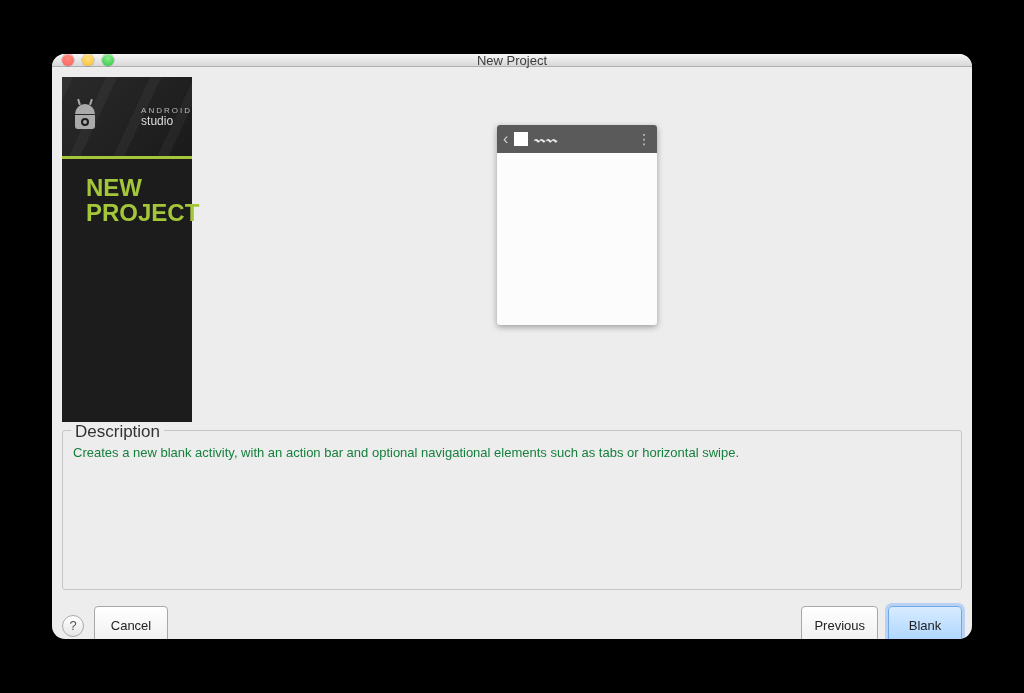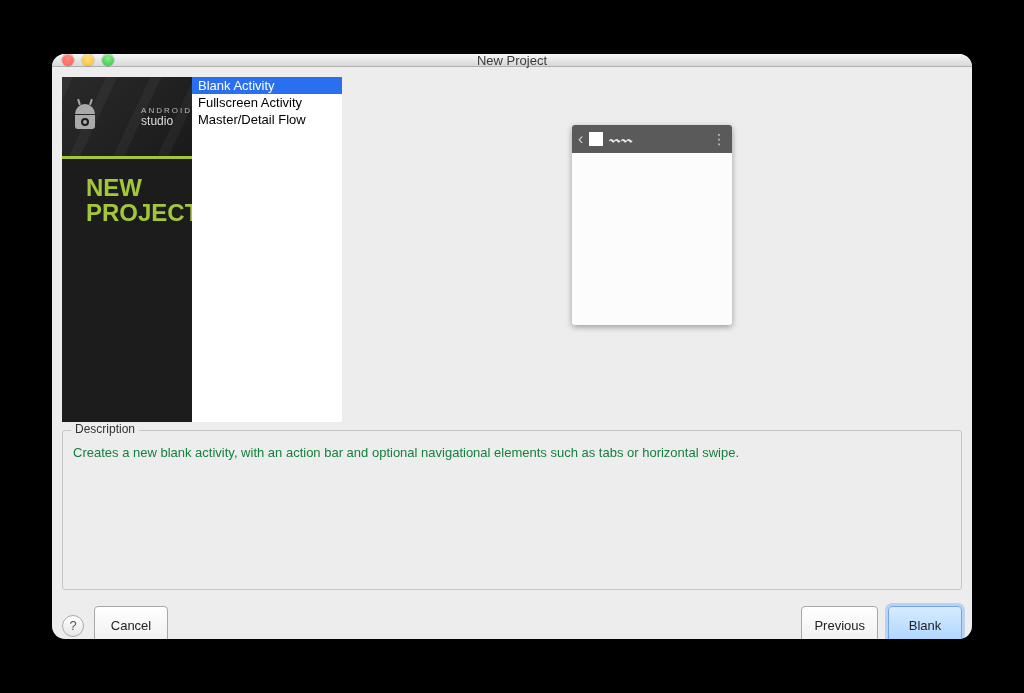--- a/index.html
+++ b/index.html
@@ -184,21 +184,21 @@
     padding: 14px 10px 10px 10px;
     position: relative;
     height: 160px;
     background: #ededed;
   }
   .description-box .legend {
     position: absolute;
     top: -9px; left: 8px;
     background: #ededed;
     padding: 0 4px;
-    font-size: 12px;
+    font-size: 17px;
     color: #333;
   }
   .description-box .desc-text {
     font-size: 13px;
     color: #15803d;
   }
   .footer {
     display: flex;
     align-items: center;
     padding: 6px 10px 10px 10px;
@@ -260,25 +260,20 @@
             <div class="small">ANDROID</div>
             <div class="big">studio</div>
           </div>
         </div>
         <div class="brand-bottom">
           <div class="np">NEW</div>
           <div class="np">PROJECT</div>
         </div>
       </div>
 
-      <div class="activity-list">
-        <div class="activity-item selected">Blank Activity</div>
-        <div class="activity-item">Fullscreen Activity</div>
-        <div class="activity-item">Master/Detail Flow</div>
-      </div>
 
       <div class="preview-area">
         <div class="phone-mock">
           <div class="phone-ab">
             <span class="back">‹</span>
             <span class="appicon"></span>
             <span class="wave">〰〰</span>
             <span class="dots">⋮</span>
           </div>
         </div>

